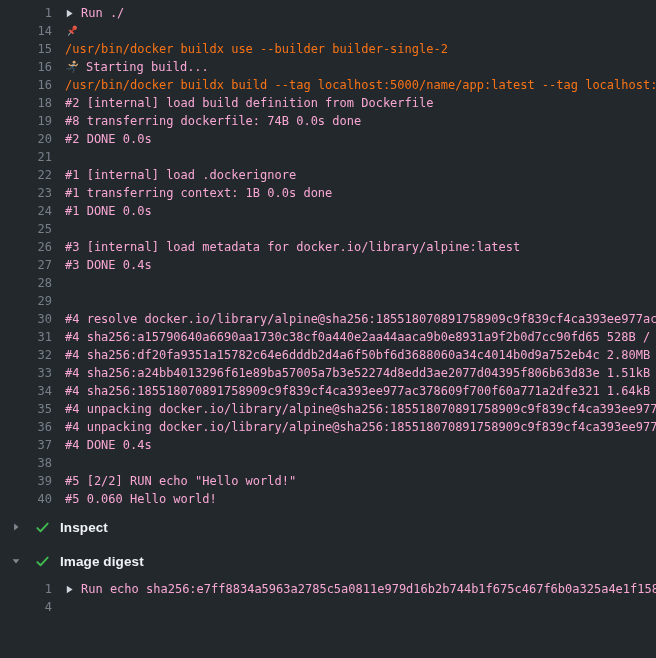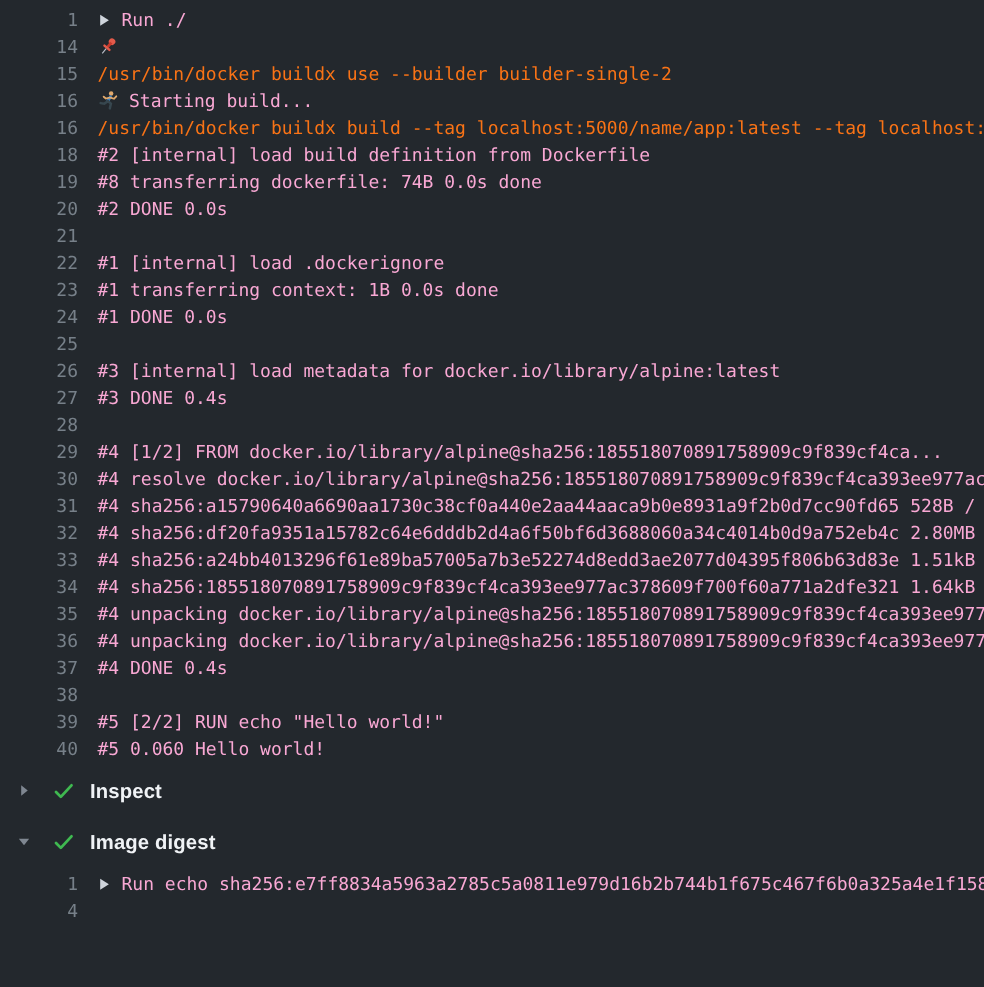--- a/index.html
+++ b/index.html
@@ -83,21 +83,21 @@
           <div class="log-line"><span class="num">19</span><span class="content"><span>#8 transferring dockerfile: 74B 0.0s done</span></span></div>
           <div class="log-line"><span class="num">20</span><span class="content"><span>#2 DONE 0.0s</span></span></div>
           <div class="log-line"><span class="num">21</span><span class="content"><span></span></span></div>
           <div class="log-line"><span class="num">22</span><span class="content"><span>#1 [internal] load .dockerignore</span></span></div>
           <div class="log-line"><span class="num">23</span><span class="content"><span>#1 transferring context: 1B 0.0s done</span></span></div>
           <div class="log-line"><span class="num">24</span><span class="content"><span>#1 DONE 0.0s</span></span></div>
           <div class="log-line"><span class="num">25</span><span class="content"><span></span></span></div>
           <div class="log-line"><span class="num">26</span><span class="content"><span>#3 [internal] load metadata for docker.io/library/alpine:latest</span></span></div>
           <div class="log-line"><span class="num">27</span><span class="content"><span>#3 DONE 0.4s</span></span></div>
           <div class="log-line"><span class="num">28</span><span class="content"><span></span></span></div>
-          <div class="log-line"><span class="num">29</span><span class="content"><span>#4 [1/2] FROM docker.io/library/alpine@sha256:185518070891758909c9f839cf4ca...</span></span></div>
+          <div class="log-line"><span class="num">29</span></div>
           <div class="log-line"><span class="num">30</span><span class="content"><span>#4 resolve docker.io/library/alpine@sha256:185518070891758909c9f839cf4ca393ee977ac3</span></span></div>
           <div class="log-line"><span class="num">31</span><span class="content"><span>#4 sha256:a15790640a6690aa1730c38cf0a440e2aa44aaca9b0e8931a9f2b0d7cc90fd65 528B / 5</span></span></div>
           <div class="log-line"><span class="num">32</span><span class="content"><span>#4 sha256:df20fa9351a15782c64e6dddb2d4a6f50bf6d3688060a34c4014b0d9a752eb4c 2.80MB /</span></span></div>
           <div class="log-line"><span class="num">33</span><span class="content"><span>#4 sha256:a24bb4013296f61e89ba57005a7b3e52274d8edd3ae2077d04395f806b63d83e 1.51kB /</span></span></div>
           <div class="log-line"><span class="num">34</span><span class="content"><span>#4 sha256:185518070891758909c9f839cf4ca393ee977ac378609f700f60a771a2dfe321 1.64kB /</span></span></div>
           <div class="log-line"><span class="num">35</span><span class="content"><span>#4 unpacking docker.io/library/alpine@sha256:185518070891758909c9f839cf4ca393ee977a</span></span></div>
           <div class="log-line"><span class="num">36</span><span class="content"><span>#4 unpacking docker.io/library/alpine@sha256:185518070891758909c9f839cf4ca393ee977a</span></span></div>
           <div class="log-line"><span class="num">37</span><span class="content"><span>#4 DONE 0.4s</span></span></div>
           <div class="log-line"><span class="num">38</span><span class="content"><span></span></span></div>
           <div class="log-line"><span class="num">39</span><span class="content"><span>#5 [2/2] RUN echo "Hello world!"</span></span></div>

